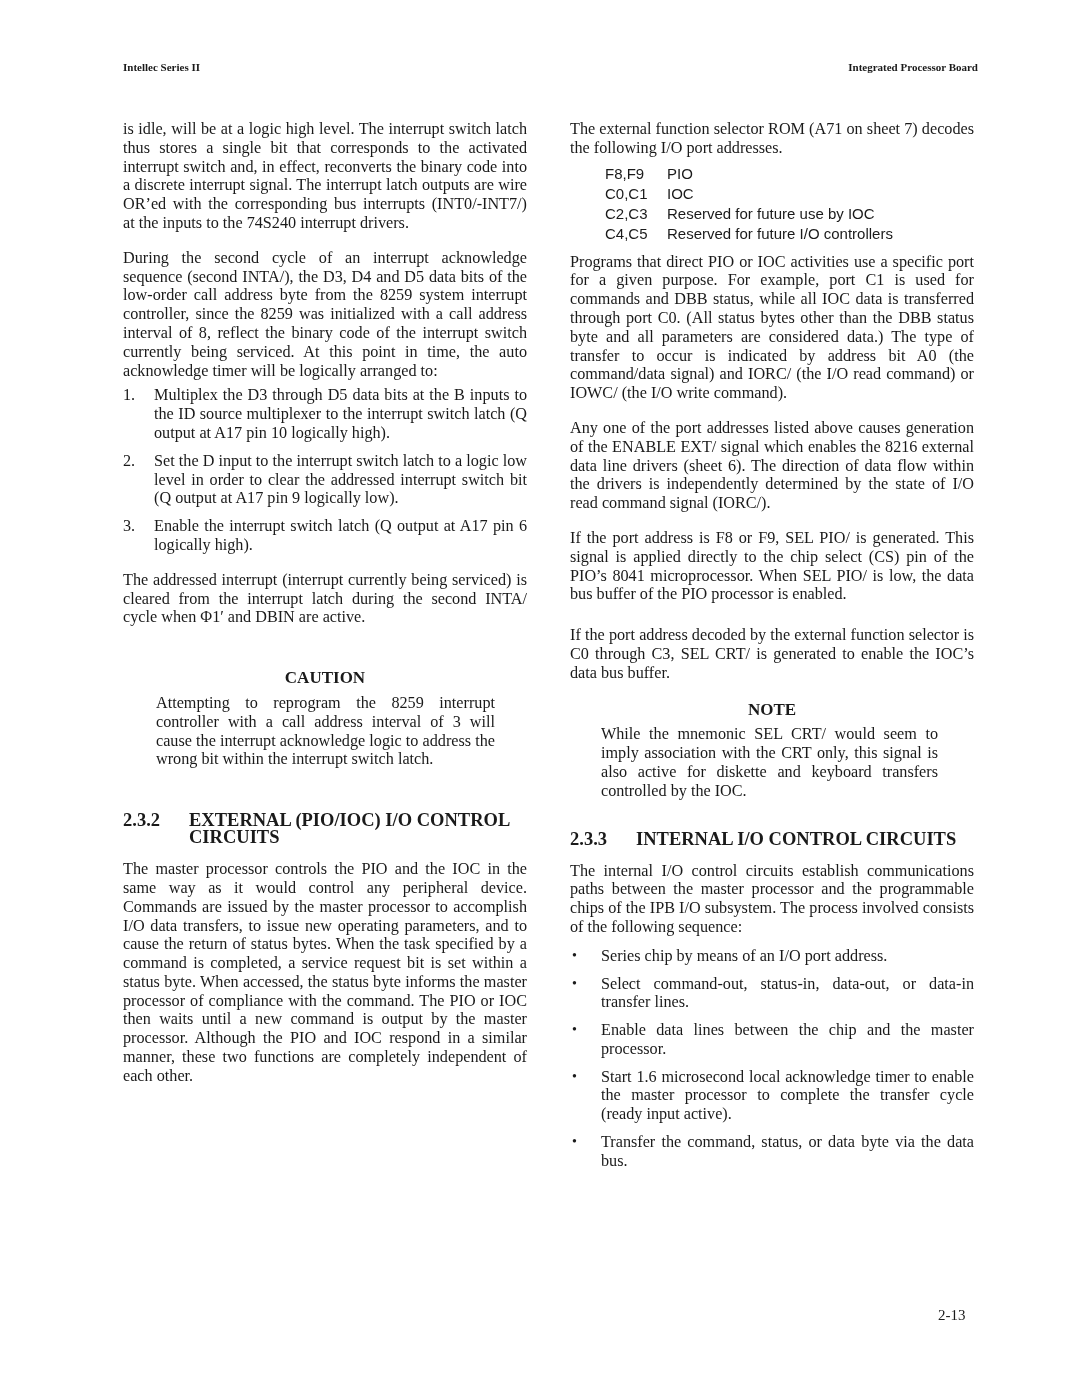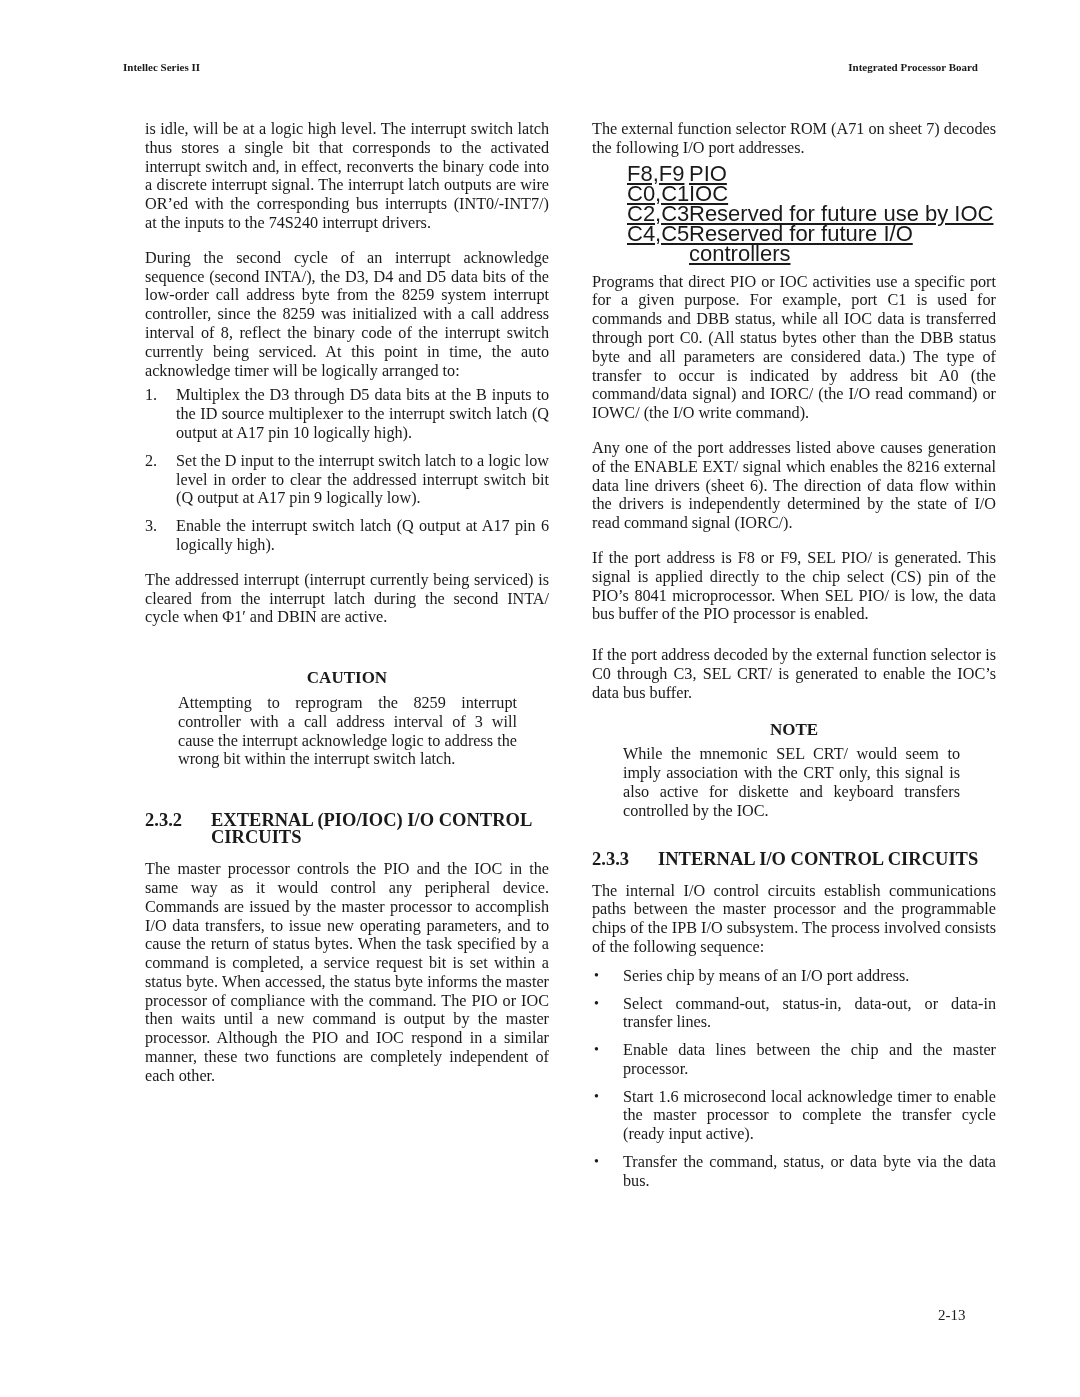--- a/index.html
+++ b/index.html
@@ -1,34 +1,34 @@
 <!DOCTYPE html>
 <html><head>
 <meta charset="utf-8">
 <style>
   html, body { margin: 0; padding: 0; background: #ffffff; }
   body { width: 1080px; height: 1397px; position: relative; overflow: hidden; color: #1a1a1a;
          font-family: "Liberation Serif", "DejaVu Serif", serif; }
   .hdr { position: absolute; top: 61px; font-size: 11px; font-weight: bold; }
   .hdr-left { left: 123px; }
   .hdr-right { right: 102px; }
-  .col { position: absolute; top: 120px; width: 404px; font-size: 16.2px; line-height: 18.8px; margin-left: 22px; }
+  .col { position: absolute; top: 120px; width: 404px; font-size: 16.2px; line-height: 18.8px; }
   .col-left { left: 123px; }
   .col-right { left: 570px; }
   p { margin: 0 0 16px 0; text-align: justify; }
   .numlist { margin: 0 0 16px 0; padding: 0; list-style: none; }
   .numlist li { display: flex; margin-bottom: 9px; text-align: justify; }
   .numlist .num { width: 31px; flex: none; }
   .numlist .txt { flex: 1; }
   .callout { margin: 0 0 0 0; }
   .callout-title { text-align: center; font-weight: bold; font-size: 17px; margin-bottom: 6px; }
   .callout-body { margin: 0 32px 0 33px; text-align: justify; }
   .sec-head { display: flex; font-weight: bold; font-size: 18.5px; line-height: 17px; margin-bottom: 14px; }
   .sec-num { width: 66px; flex: none; }
-  .portlist { font-family: "Liberation Sans", "DejaVu Sans", sans-serif; font-size: 22px; line-height: 20px; margin: 6px 0 9px 35px; text-decoration: underline; }
+  .portlist { font-family: "Liberation Sans", "DejaVu Sans", sans-serif; font-size: 15px; line-height: 20px; margin: 6px 0 9px 35px; }
   .portlist .row { display: flex; }
   .portlist .addr { width: 62px; flex: none; }
   .bullets { margin: 0; padding: 0; list-style: none; }
   .bullets li { display: flex; margin-bottom: 9px; text-align: justify; }
   .bullets .dot { width: 31px; flex: none; font-size: 14px; line-height: 18.8px; padding-left: 2px; box-sizing: border-box; }
   .bullets .txt { flex: 1; }
   .pagenum { position: absolute; left: 938px; top: 1299px; font-size: 15px; margin-top: 8px; }
 </style>
 </head>
 <body>

